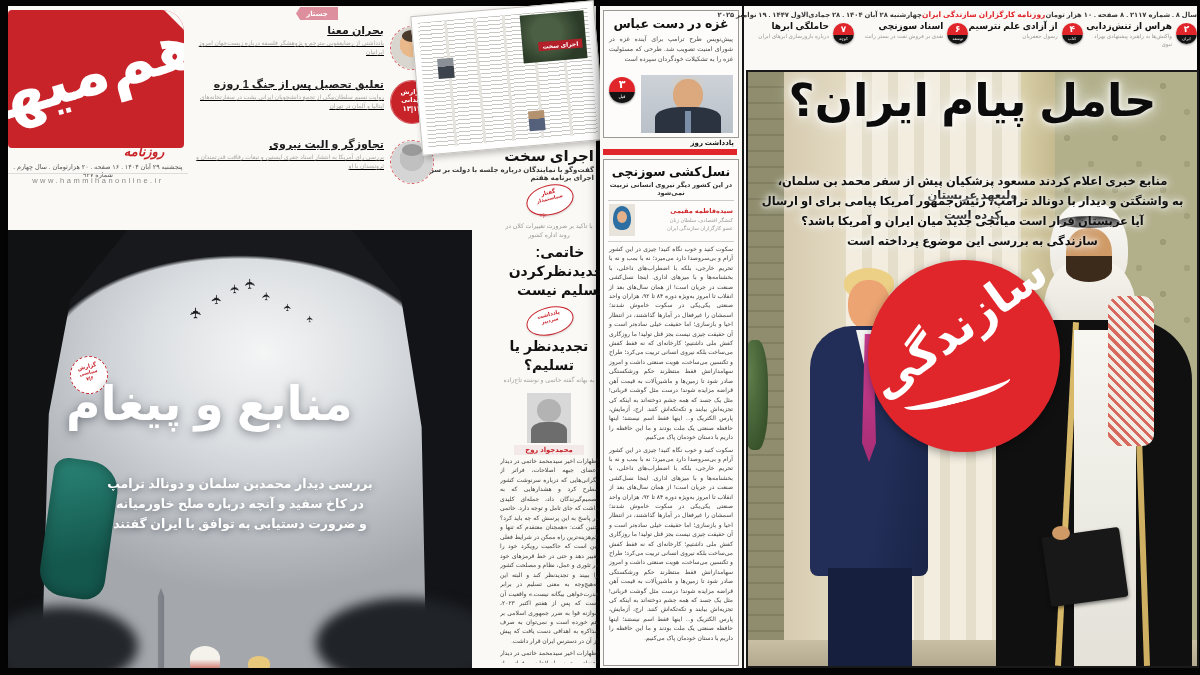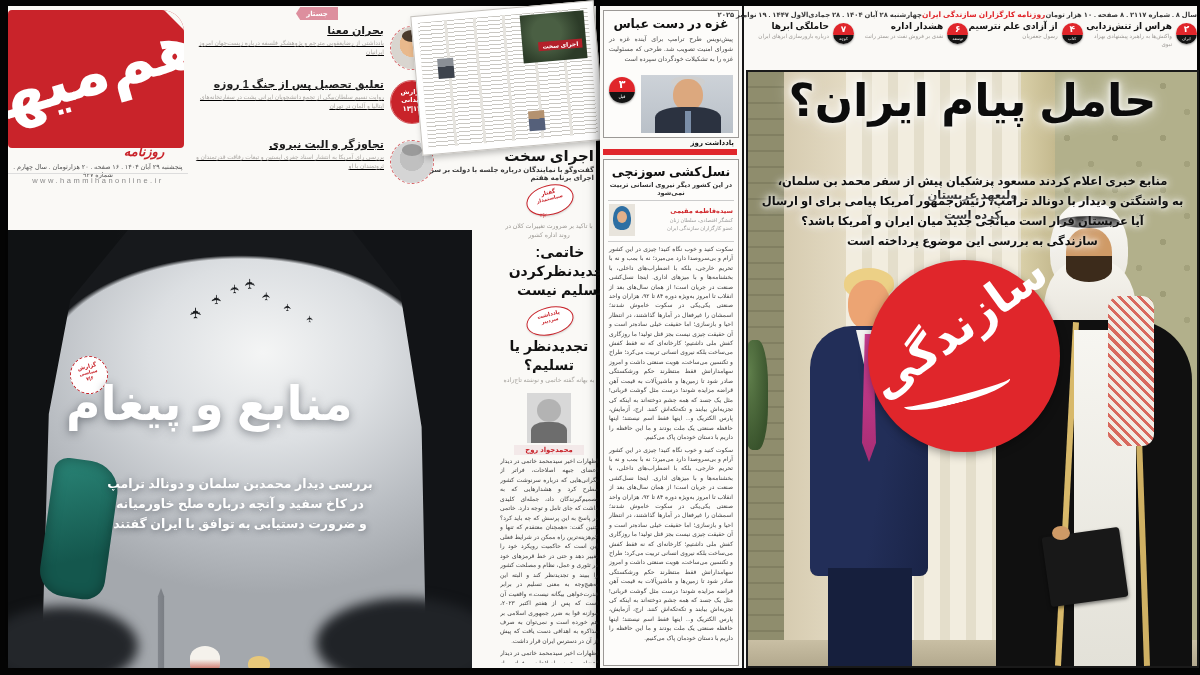--- a/index.html
+++ b/index.html
@@ -372,21 +372,21 @@
             <div class="h">از آزادی علم نترسیم</div>
             <div class="s">رسول جعفریان</div>
           </div>
         </div>
         <div class="szt">
           <div class="cb">
             <div class="top">۶</div>
             <div class="bot">توسعه</div>
           </div>
           <div class="tx">
-            <div class="h">هشدار اداره</div>
+            <div class="h">اسناد سوزنچی</div>
             <div class="s">نقدی بر فروش نفت در بستر رانت</div>
           </div>
         </div>
         <div class="szt">
           <div class="cb">
             <div class="top">۷</div>
             <div class="bot">کوچه</div>
           </div>
           <div class="tx">
             <div class="h">حاملگی ابرها</div>

